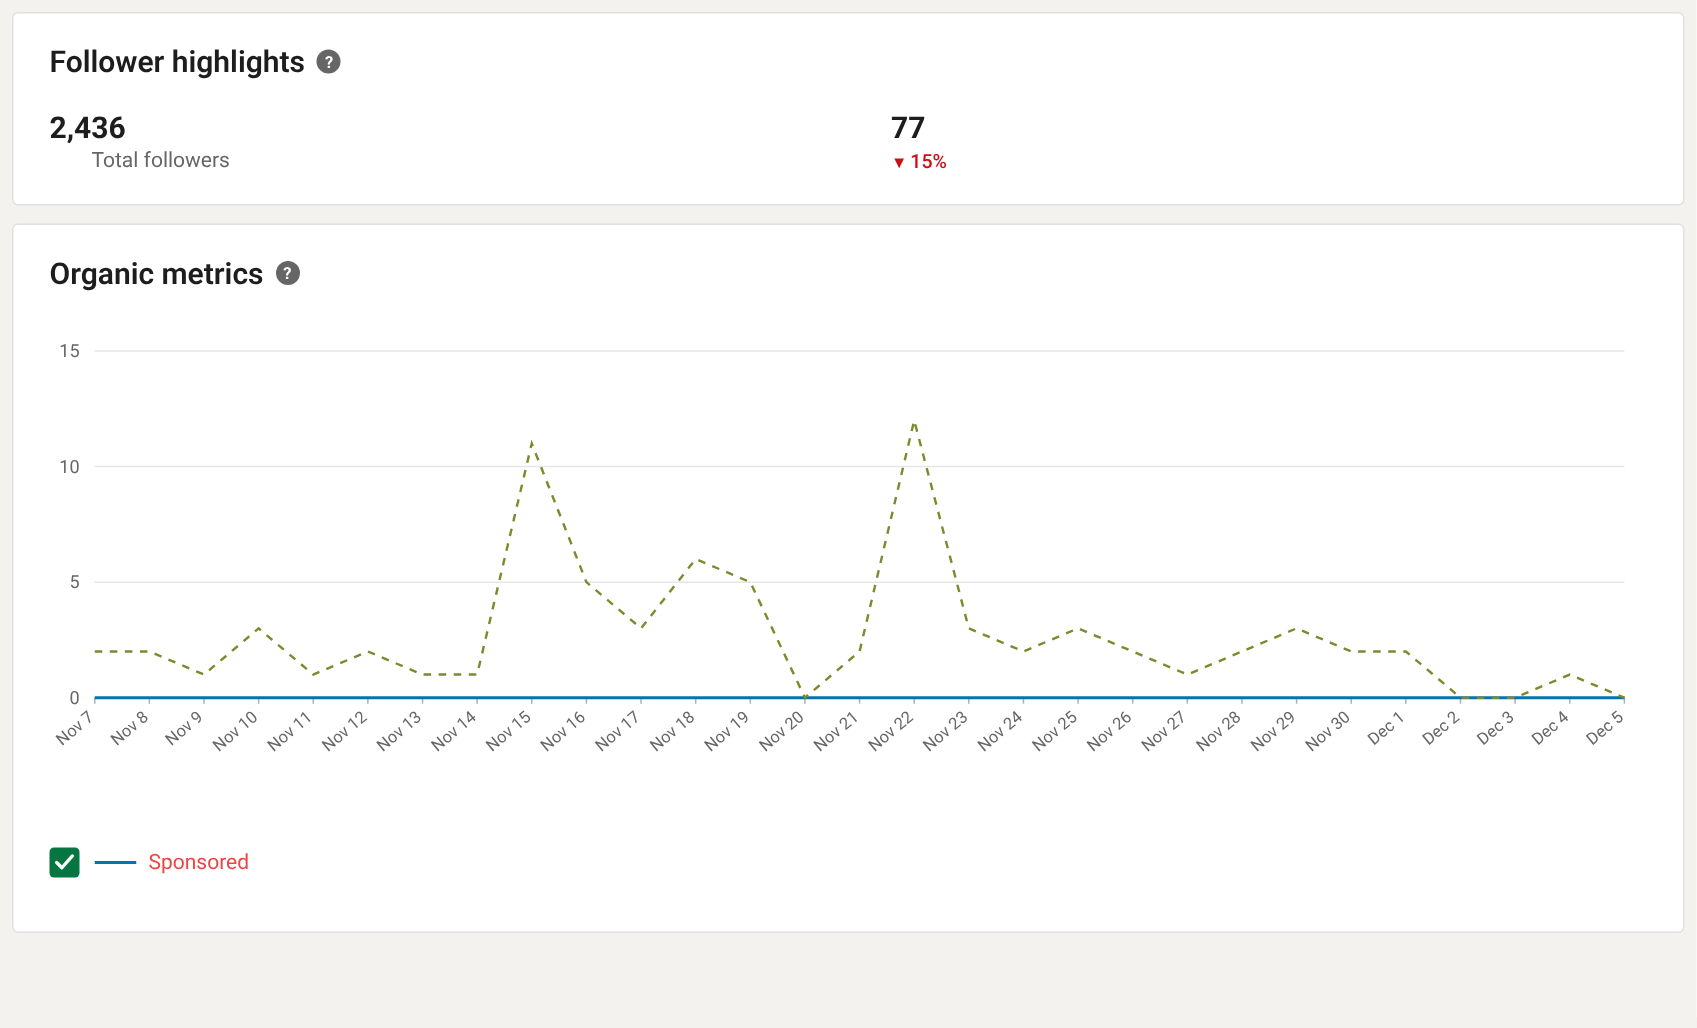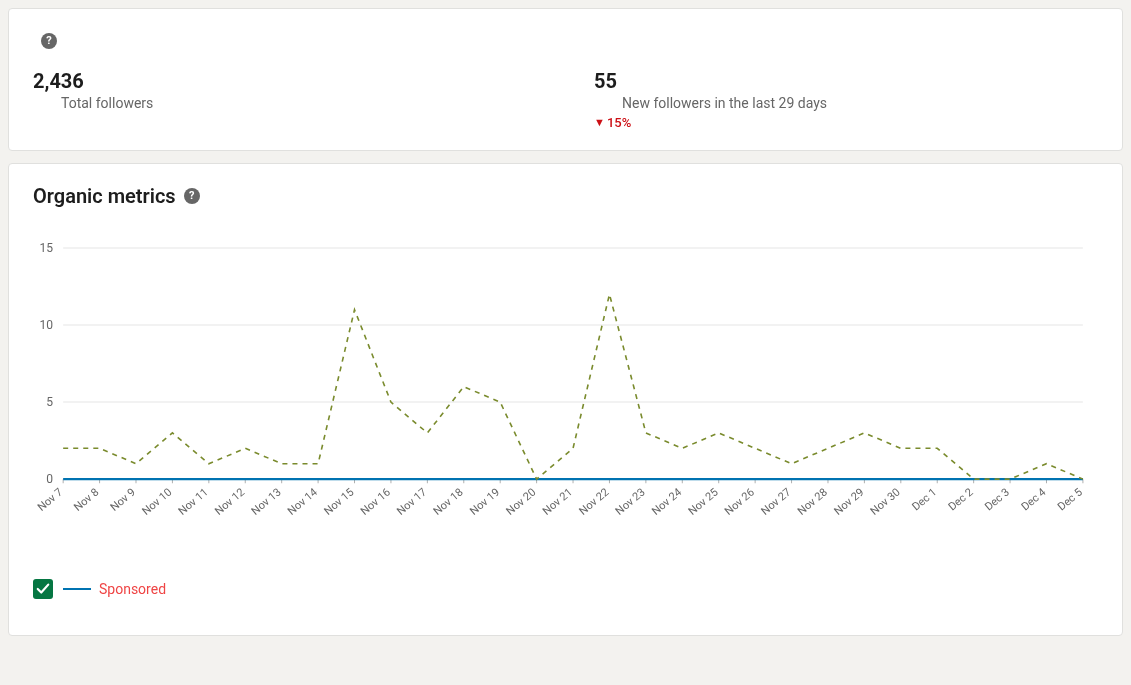--- a/index.html
+++ b/index.html
@@ -119,30 +119,30 @@
   .legend-label {
     font-size: 14px;
     color: #ef4444;
   }
 </style>
 </head>
 <body>
 
 <div class="card">
   <div class="card-title">
+    <span>Follower highlights</span>
     <span class="help-icon">?</span>
   </div>
   <div class="highlights-row">
     <div class="stat">
       <div class="stat-value">2,436</div>
       <div class="stat-label">Total followers</div>
     </div>
     <div class="stat">
-      <div class="stat-value">55</div>
-      <div class="stat-label">New followers in the last 29 days</div>
+      <div class="stat-value">77</div>
       <div class="delta">
         <span class="arrow">▼</span>
         <span>15%</span>
       </div>
     </div>
   </div>
 </div>
 
 <div class="card">
   <div class="card-title">

